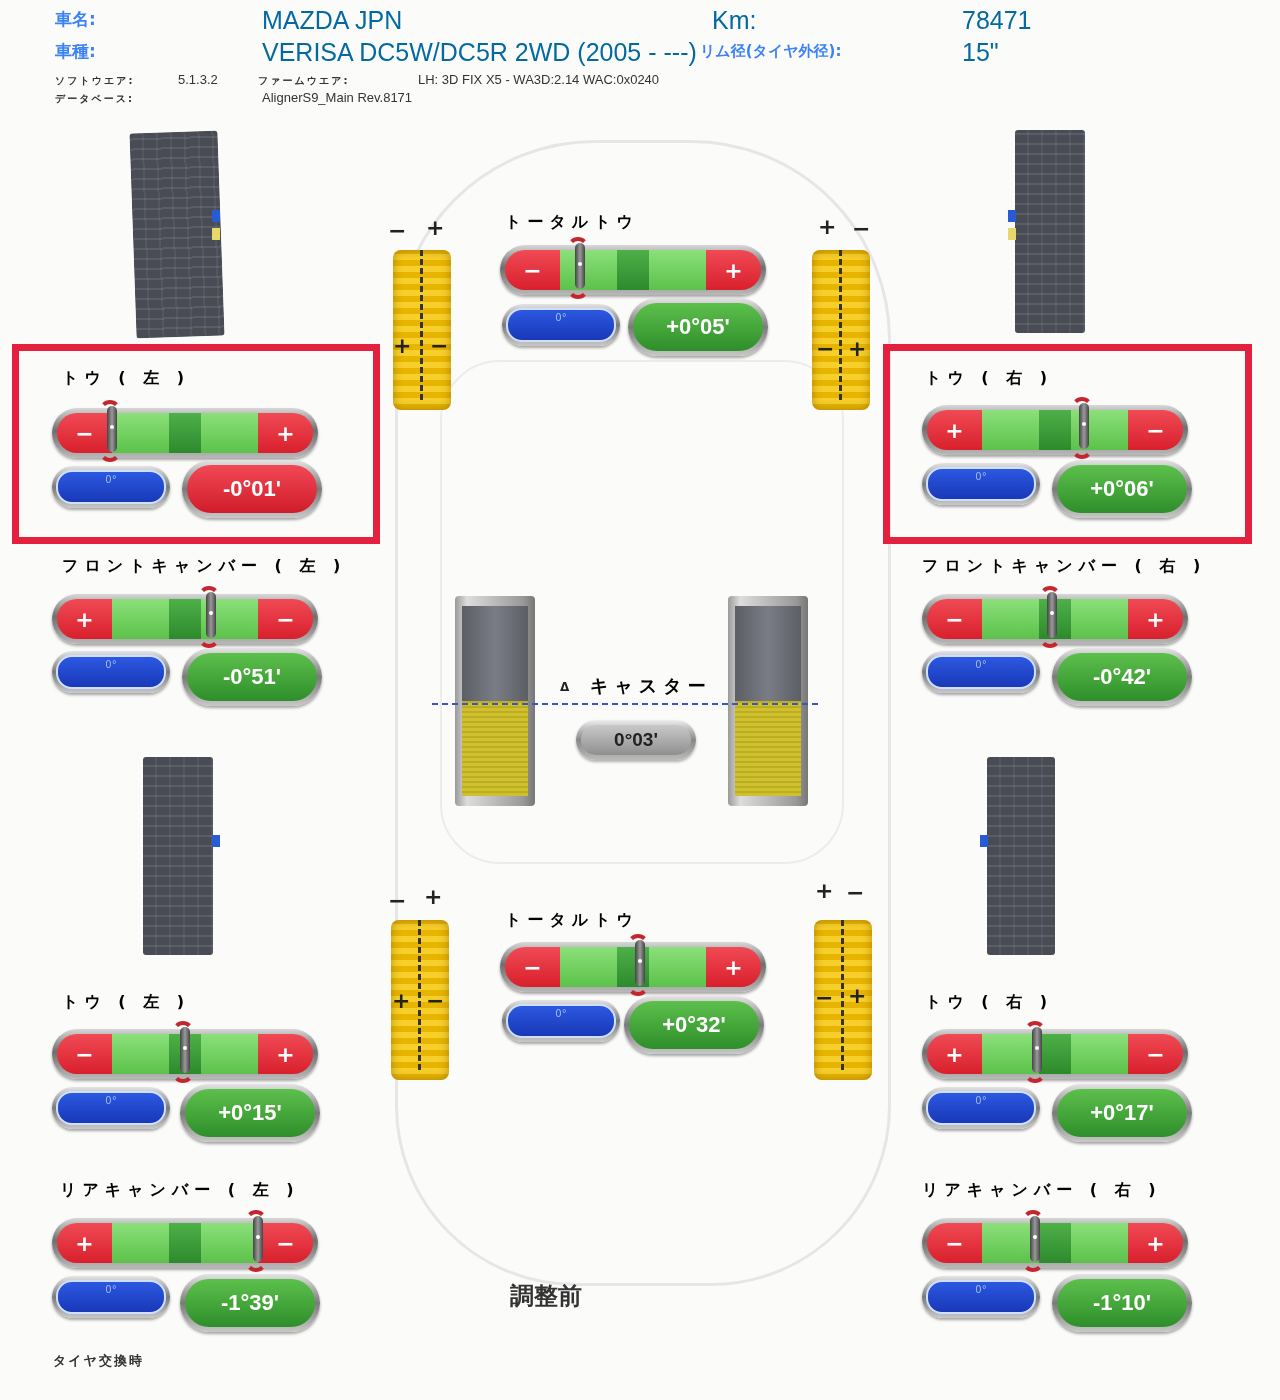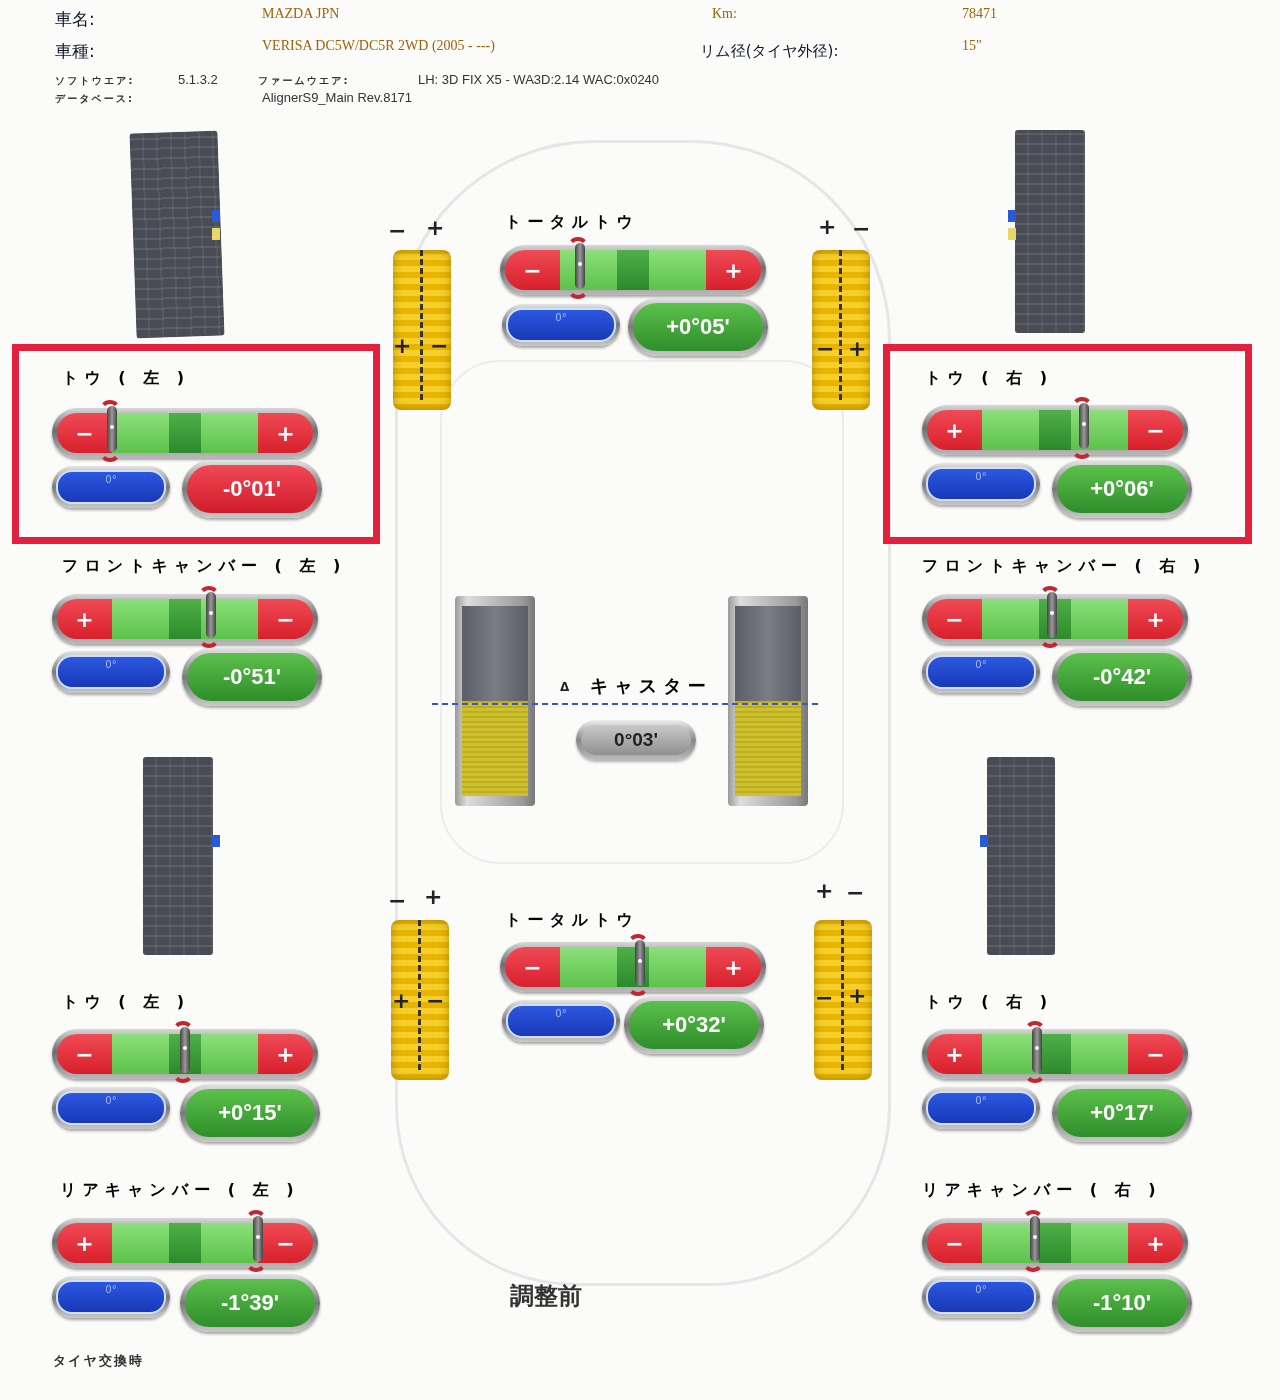--- a/index.html
+++ b/index.html
@@ -1,19 +1,19 @@
 <!DOCTYPE html>
 <html><head>
 <meta charset="utf-8">
 <style>
   html,body{margin:0;padding:0;}
   body{width:1280px;height:1400px;background:#fbfbfa;position:relative;overflow:hidden;font-family:"DejaVu Sans","Liberation Sans",sans-serif;color:#222;}
   .abs{position:absolute;}
-  .hdr-label{font-size:17px;font-weight:normal;color:#0f172a;}
-  .hdr-value{font-size:14px;color:#a16207;font-family:Liberation Serif, serif;}
+  .hdr-label{font-size:17px;font-weight:bold;color:#3b82f6;}
+  .hdr-value{font-size:25px;color:#0369a1;font-family:Liberation Sans, sans-serif;}
   .hdr-small{font-size:13px;color:#333;font-family:"Liberation Sans",sans-serif;}
   .hdr-small-label{font-size:10px;font-weight:bold;color:#333;letter-spacing:2px;}
   .panel-title{font-size:16px;font-weight:bold;color:#000000;letter-spacing:6px;white-space:nowrap;}
 
   
   .gauge{position:absolute;width:266px;height:50px;border-radius:25px;background:linear-gradient(#d8d8d8,#6e6e6e 45%,#b9b9b9);box-shadow:0 2px 3px rgba(0,0,0,.35);}
   .gauge-inner{position:absolute;left:5px;right:5px;top:5px;bottom:5px;border-radius:20px;overflow:hidden;display:flex;}
   .g-end{width:55px;background:linear-gradient(#f04a55,#d8202c);display:flex;align-items:center;justify-content:center;color:#fff;font-weight:bold;font-size:22px;}
   .g-mid{flex:1;display:flex;}
   .g-seg{flex:1;background:linear-gradient(#8be07a,#5cc24a);}

